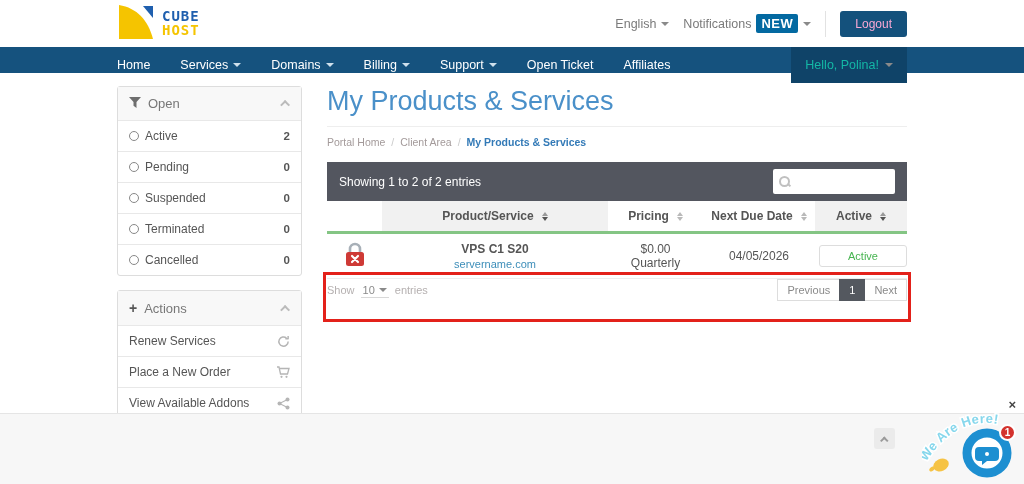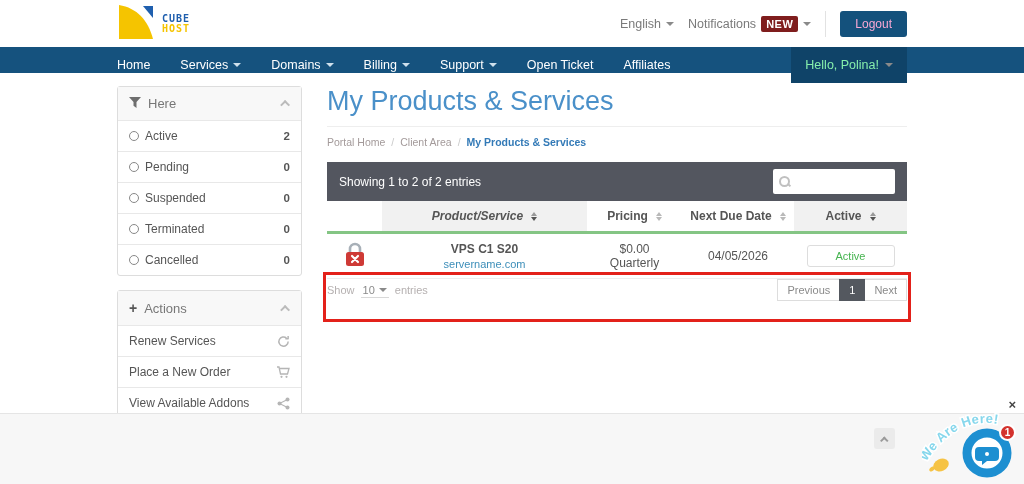--- a/index.html
+++ b/index.html
@@ -5,37 +5,37 @@
   * { box-sizing: border-box; margin: 0; padding: 0; }
   html,body { background:#fff; }
   body { font-family:"Liberation Sans", sans-serif; }
   .page { position:relative; width:1024px; height:484px; overflow:hidden; background:#fff; }
 
   
   .topbar { height:47px; background:#fff; }
   .container { width:790px; margin:0 auto; }
   .topbar-inner { display:flex; align-items:center; justify-content:space-between; height:47px; }
   .logo { display:flex; align-items:center; gap:7px; cursor:pointer; }
-  .logo-text { font-family:"DejaVu Sans Mono", monospace; font-weight:bold; font-size:10px; line-height:0.95; letter-spacing:1px; }
+  .logo-text { font-family:"DejaVu Sans Mono", monospace; font-weight:bold; font-size:14px; line-height:0.95; letter-spacing:1px; }
   .logo-line1 { color:#1f5fae; }
   .logo-line2 { color:#f5c400; }
   .top-right { display:flex; align-items:center; gap:14px; }
   .top-link { display:flex; align-items:center; gap:5px; color:#7a7a7a; font-size:12.5px; cursor:pointer;text-align:right; }
   .caret { width:0; height:0; border-left:4px solid transparent; border-right:4px solid transparent; border-top:4px solid #8a8a8a; display:inline-block; }
-  .badge-new { background:#7f1d1d; color:#fff; font-size:11px; font-weight:bold; padding:2px 5px; border-radius:2px; letter-spacing:.5px; }
+  .badge-new { background:#0369a1; color:#fff; font-size:13px; font-weight:bold; padding:2px 5px; border-radius:2px; letter-spacing:.5px; }
   .vdivider { width:1px; height:26px; background:#e2e2e2; }
   .btn-logout { background:#14517c; color:#f9a8d4; border:none; font-size:12px; padding:6px 15px; border-radius:3px; cursor:pointer; font-family:inherit; }
 
   
   .navbar { height:26px; background:#15527E; }
   .nav-inner { display:flex; align-items:stretch; justify-content:space-between; height:36px; }
   .nav-links { display:flex; align-items:center; gap:30px; }
   .nav-item { color:#fff; font-size:12.5px; display:flex; align-items:center; gap:5px; cursor:pointer; }
   .nav-item .caret { border-top-color:#cfe0ec; }
-  .nav-greeting { background:#0f4368; color:#86efac; font-size:12.5px; display:flex; align-items:center; gap:6px; padding:0 14px; cursor:pointer; }
+  .nav-greeting { background:#0f4368; color:#14b8a6; font-size:12.5px; display:flex; align-items:center; gap:6px; padding:0 14px; cursor:pointer; }
 
   
   .content { display:flex; gap:25px; padding-top:13px; }
   .sidebar { width:185px; flex:0 0 185px; }
   .main { flex:1; min-width:0; }
 
   
   .panel { border:1px solid #ddd; border-radius:3px; background:#fff; margin-bottom:14px; }
   .panel-header { display:flex; align-items:center; justify-content:space-between; padding:9px 11px; background:#f8f8f8; color:#777; font-size:13px; cursor:pointer; }
   .panel-header .ph-left { display:flex; align-items:center; gap:7px; }
@@ -59,21 +59,21 @@
   .showing { color:#fff; font-size:12px; }
   .searchbox { width:122px; height:25px; background:#fff; border-radius:2px; display:flex; align-items:center; padding:0 6px; gap:4px; }
   .mag { position:relative; width:11px; height:11px; flex:0 0 11px; }
   .mag::before { content:""; position:absolute; top:0; left:0; width:7px; height:7px; border:2px solid #c0c0c0; border-radius:50%; }
   .mag::after { content:""; position:absolute; left:8px; top:8px; width:4px; height:2px; background:#c0c0c0; transform:rotate(45deg); }
   .search-input { border:none; outline:none; width:100%; font-size:11px; font-family:inherit; color:#555; }
 
   table.svc { width:100%; border-collapse:collapse; table-layout:fixed; }
   .svc th { font-size:12px; color:#555; font-weight:bold; padding:8px 4px; border-bottom:3px solid #84c584; text-align:center; }
   .svc th.shaded { background:#f1f1f1; }
-  .col-icon { width:55px; } .col-prod { width:205px;font-style:italic; } .col-price { width:95px; } .col-date { width:112px; }
+  .col-icon { width:55px; } .col-prod { width:226px; } .col-price { width:95px; } .col-date { width:112px; }
   .th-inner { display:flex; align-items:center; justify-content:center; gap:8px; }
   .sort { display:inline-flex; flex-direction:column; gap:1px; }
   .sort i { width:0; height:0; border-left:3.5px solid transparent; border-right:3.5px solid transparent; display:block; }
   .sort .up { border-bottom:4px solid #b9b9b9; }
   .sort .dn { border-top:4px solid #b9b9b9; }
   .sort.active .up { border-bottom-color:#9a9a9a; }
   .sort.active .dn { border-top-color:#555; }
   .svc td { font-size:12px; color:#555; text-align:center; padding:7px 4px; border-bottom:1px solid #ededed; vertical-align:middle;margin-top:20px; }
   .svc tr.striped td { background:#f7f8fa; }
   .prod-name { font-weight:bold; color:#555; }
@@ -180,21 +180,21 @@
 
     <aside class="sidebar">
       <div class="panel">
         <div class="panel-header">
           <span class="ph-left">
             <span>
               <svg width="12" height="11" viewBox="0 0 12 11">
                   <path d="M0,0 h12 l-4.5,5 v6 l-3,-2.2 v-3.8 Z" fill="#6e6e6e"></path>
                 </svg>
             </span>
-            <span>Here</span>
+            <span>Open</span>
           </span>
           <span class="chev-up"></span>
         </div>
         <div class="panel-item">
           <span class="pi-left">
               <span class="radio"></span>
               <span>Active</span>
             </span>
           <span class="count">2</span>
         </div>

